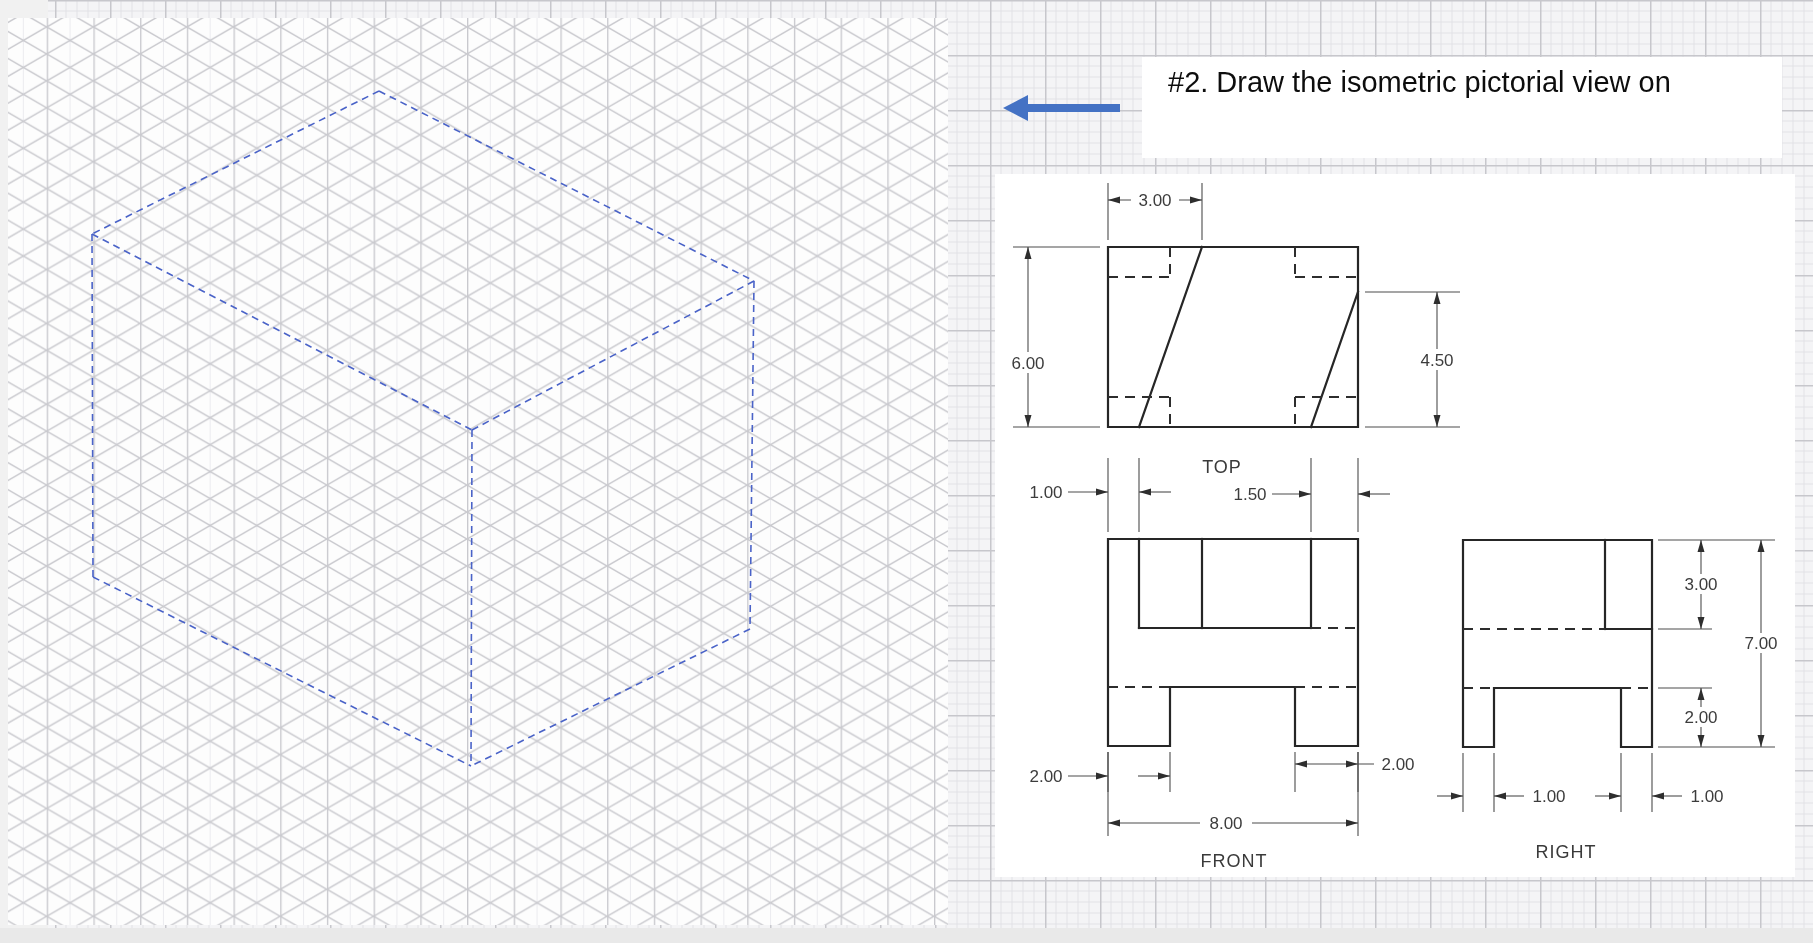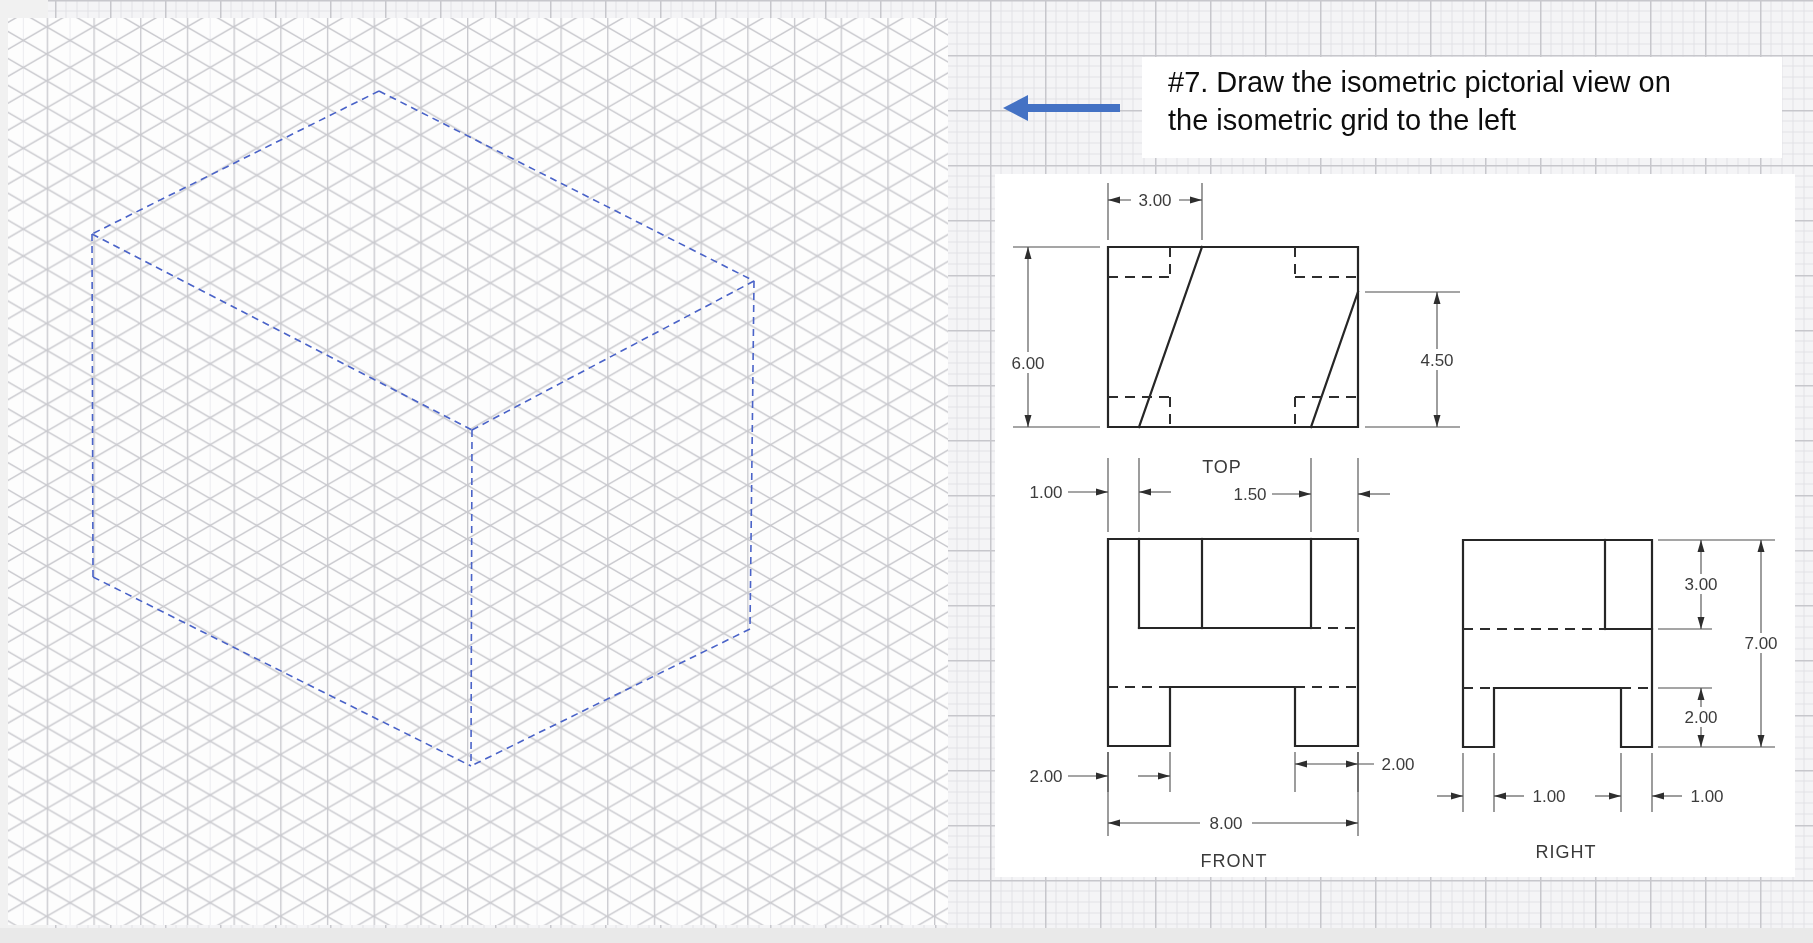--- a/index.html
+++ b/index.html
@@ -227,17 +227,16 @@
       <line class="dimline" x1="1652" y1="796" x2="1682" y2="796"></line>
       <polygon class="arrow" points="1621,796 1609,792.5 1609,799.5"></polygon>
       <polygon class="arrow" points="1652,796 1664,792.5 1664,799.5"></polygon>
       <text class="dim" x="1707" y="802">1.00</text>
     </g>
     <text class="viewlabel" x="1566" y="858">RIGHT</text>
   </g>
 </svg>
 
 <div id="instruction">
-  <div>#7.  Draw the isometric pictorial view on</div>
-  <div>the isometric grid to the left</div>
+  <div>#2.  Draw the isometric pictorial view on</div>
 </div>
 
 </div>
 
 </body></html>

